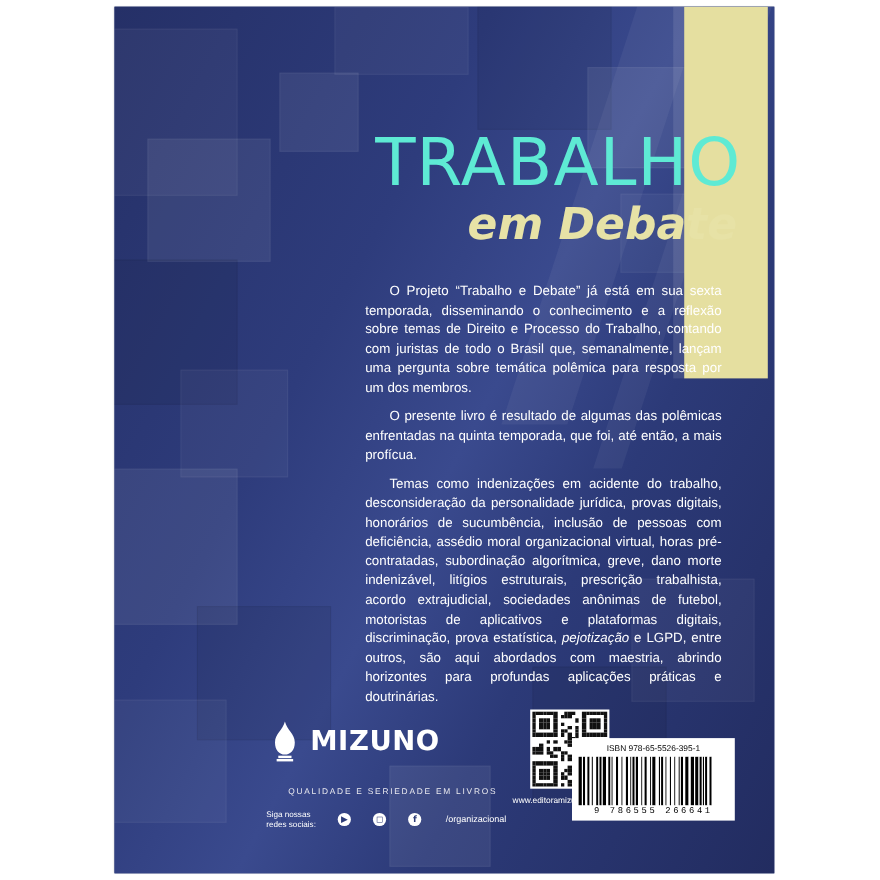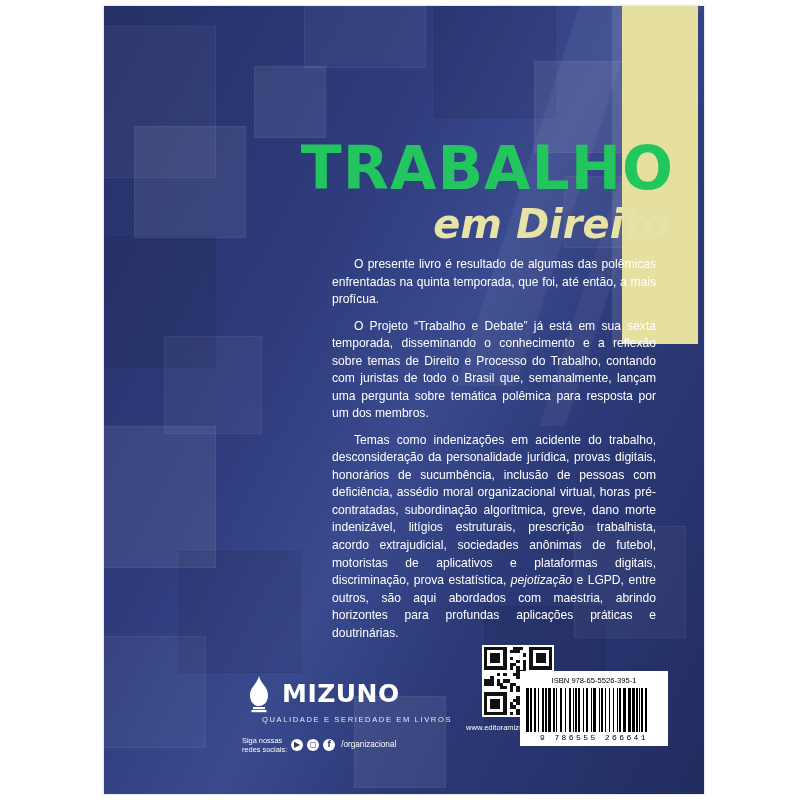--- a/index.html
+++ b/index.html
@@ -78,27 +78,26 @@
   
   .title-block {
     position: absolute;
     left: 150px;
     top: 112px;
     width: 420px;
     text-align: right;
   }
   .title-main {
     font-family: "DejaVu Sans", sans-serif;
-    font-weight: 700;
+    font-weight: 400;
     font-size: 60px;
     letter-spacing: 1px;
-    color: #22c55e;
+    color: #5eead4;
     line-height: 1.0;
     white-space: nowrap;
-    margin-top: 20px;
   }
   .title-sub {
     font-family: "DejaVu Sans", sans-serif;
     font-weight: 700;
     font-style: italic;
     font-size: 40px;
     color: #e7e2a6;
     line-height: 1.1;
     margin-top: 4px;
     padding-right: 4px;
@@ -143,30 +142,30 @@
     font-family: "DejaVu Sans", sans-serif;
     font-weight: 700;
     font-size: 25px;
     letter-spacing: 0.5px;
     line-height: 1;
     white-space: nowrap;
   }
   .pub-tagline {
     font-size: 7.6px;
     letter-spacing: 1.6px;
-    margin-top: 1px;
+    margin-top: 21px;
     text-align: center;
     width: 100%;
     color: #e9e9ef;
   }
   .social {
     margin-top: 12px;
     display: flex;
     align-items: center;
-    gap: 4px;
+    gap: 20px;
     font-size: 7.4px;
     line-height: 1.25;
     color: #ffffff;
   }
   .social-label { white-space: pre-line; }
   .soc-icon {
     width: 12px; height: 12px;
     border-radius: 50%;
     background: #ffffff;
     color: #2b3a77;
@@ -268,26 +267,26 @@
     <div class="sq" style="left:470px;  top:520px;  width:110px; height:110px;"></div>
     <div class="sq l" style="left:250px; top:690px;  width:90px;  height:90px;"></div>
 
     <div class="band" style="left:420px; top:-40px; width:60px;  height:420px;"></div>
     <div class="band" style="left:510px; top:-40px; width:26px;  height:460px;"></div>
 
     <div class="yellow-strip"></div>
 
     <div class="title-block">
       <div class="title-main">TRABALHO</div>
-      <div class="title-sub">em Direito</div>
+      <div class="title-sub">em Debate</div>
     </div>
 
     <div class="blurb">
+      <p>O Projeto “Trabalho e Debate” já está em sua sexta temporada, disseminando o conhecimento e a reflexão sobre temas de Direito e Processo do Trabalho, contando com juristas de todo o Brasil que, semanalmente, lançam uma pergunta sobre temática polêmica para resposta por um dos membros.</p>
       <p>O presente livro é resultado de algumas das polêmicas enfrentadas na quinta temporada, que foi, até então, a mais profícua.</p>
-      <p>O Projeto “Trabalho e Debate” já está em sua sexta temporada, disseminando o conhecimento e a reflexão sobre temas de Direito e Processo do Trabalho, contando com juristas de todo o Brasil que, semanalmente, lançam uma pergunta sobre temática polêmica para resposta por um dos membros.</p>
       <p><span>Temas como indenizações em acidente do trabalho, desconsideração da personalidade jurídica, provas digitais, honorários de sucumbência, inclusão de pessoas com deficiência, assédio moral organizacional virtual, horas pré-contratadas, subordinação algorítmica, greve, dano morte indenizável, litígios estruturais, prescrição trabalhista, acordo extrajudicial, sociedades anônimas de futebol, motoristas de aplicativos e plataformas digitais, discriminação, prova estatística, </span><em>pejotização</em><span> e LGPD, entre outros, são aqui abordados com maestria, abrindo horizontes para profundas aplicações práticas e doutrinárias.</span></p>
     </div>
 
     <div class="publisher">
       <div class="pub-row">
         <span class="flame">
           <svg viewBox="0 0 34 40" width="34" height="40" aria-hidden="true">
             <path d="M17 2 C19 10 26 13 26 21 C26 28 22 32 17 32 C12 32 8 28 8 21 C8 13 15 10 17 2 Z" fill="#ffffff"></path>
             <rect x="11" y="33" width="12" height="2.2" fill="#ffffff"></rect>
             <rect x="9.5" y="36" width="15" height="2.2" fill="#ffffff"></rect>

